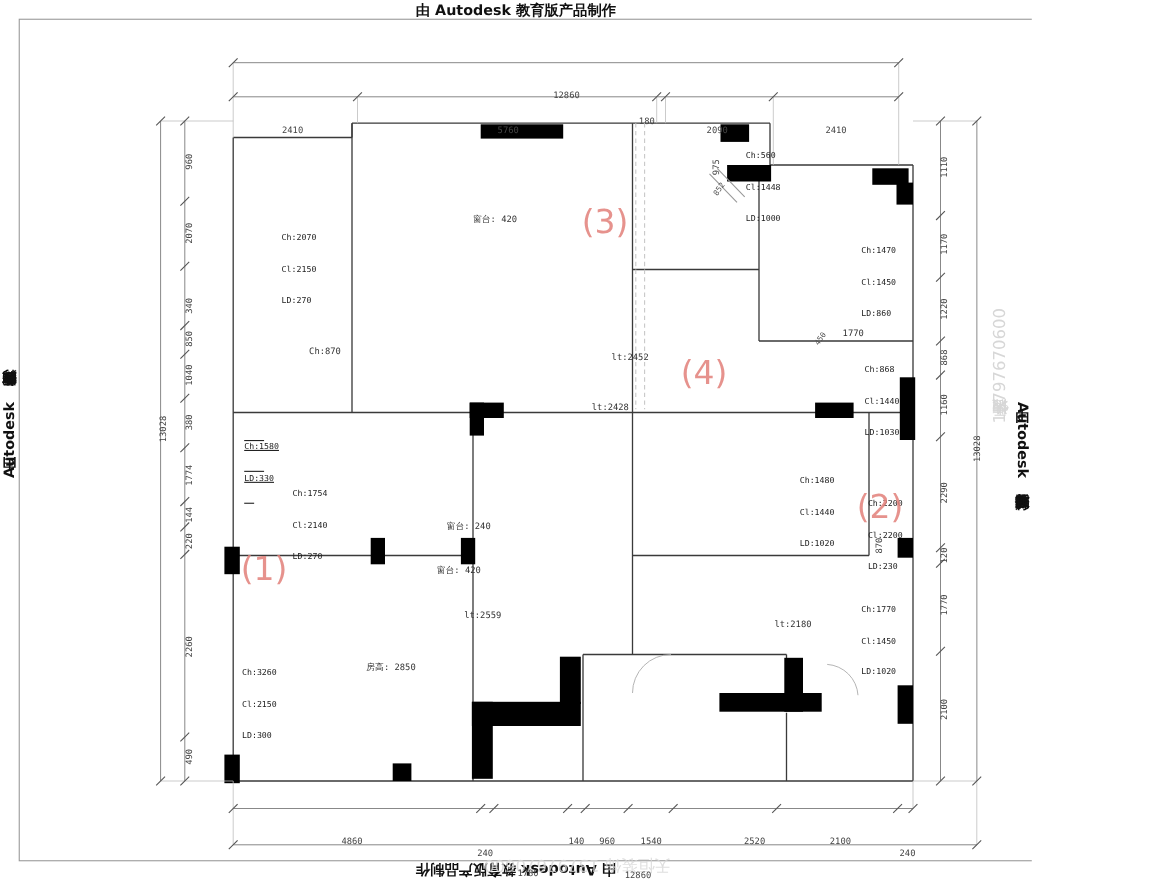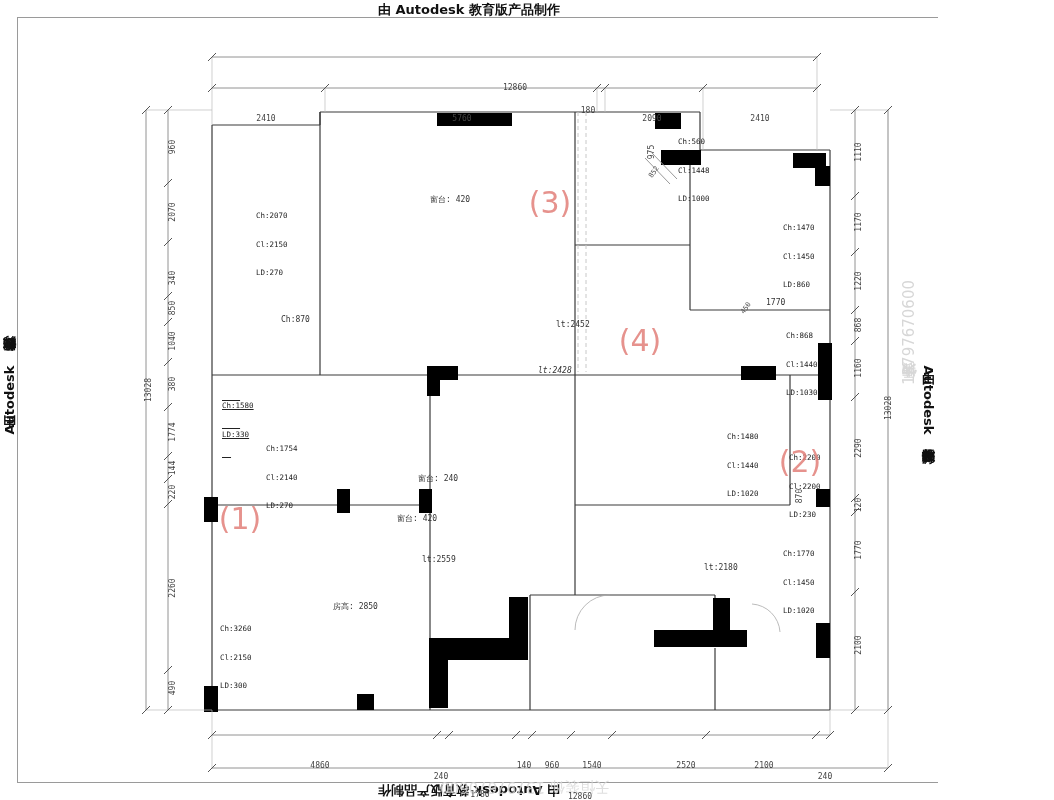--- a/index.html
+++ b/index.html
@@ -225,33 +225,33 @@
   </div>
   <div class="win" style="left:222px;top:382px;text-decoration:underline;">
     <div>Ch:1580</div>
     <div>LD:330</div>
   </div>
   <div class="win" style="left:266px;top:425px;">
     <div>Ch:1754</div>
     <div>Cl:2140</div>
     <div>LD:270</div>
   </div>
-  <div class="win" style="left:220px;top:605px;">
+  <div class="win" style="left:220px;top:588px;">
     <div>Ch:3260</div>
     <div>Cl:2150</div>
     <div>LD:300</div>
   </div>
 
   <span class="lbl" style="left:281px;top:315px;">Ch:870</span>
   <span class="lbl" style="left:430px;top:195px;">窗台: 420</span>
-  <span class="lbl" style="left:418px;top:474px;">窗台: 240</span>
+  <span class="lbl" style="left:406px;top:474px;">窗台: 240</span>
   <span class="lbl" style="left:397px;top:514px;">窗台: 420</span>
   <span class="lbl" style="left:333px;top:602px;">房高: 2850</span>
   <span class="lbl" style="left:556px;top:320px;">lt:2452</span>
-  <span class="lbl" style="left:538px;top:366px;font-style:italic;">lt:2428</span>
+  <span class="lbl" style="left:538px;top:366px;">lt:2428</span>
   <span class="lbl" style="left:422px;top:555px;">lt:2559</span>
   <span class="lbl" style="left:704px;top:563px;">lt:2180</span>
   <span class="lbl" style="left:766px;top:298px;">1770</span>
   <span class="dimv" style="left:651px;top:152px;">975</span>
   <span class="dimd" style="left:654px;top:172px;">852</span>
   <span class="dimd" style="left:746px;top:308px;">450</span>
   <span class="dimv" style="left:799px;top:496px;">870</span>
 
   <span class="mark" style="left:240px;top:518px;">(1)</span>
   <span class="mark" style="left:800px;top:461px;">(2)</span>

